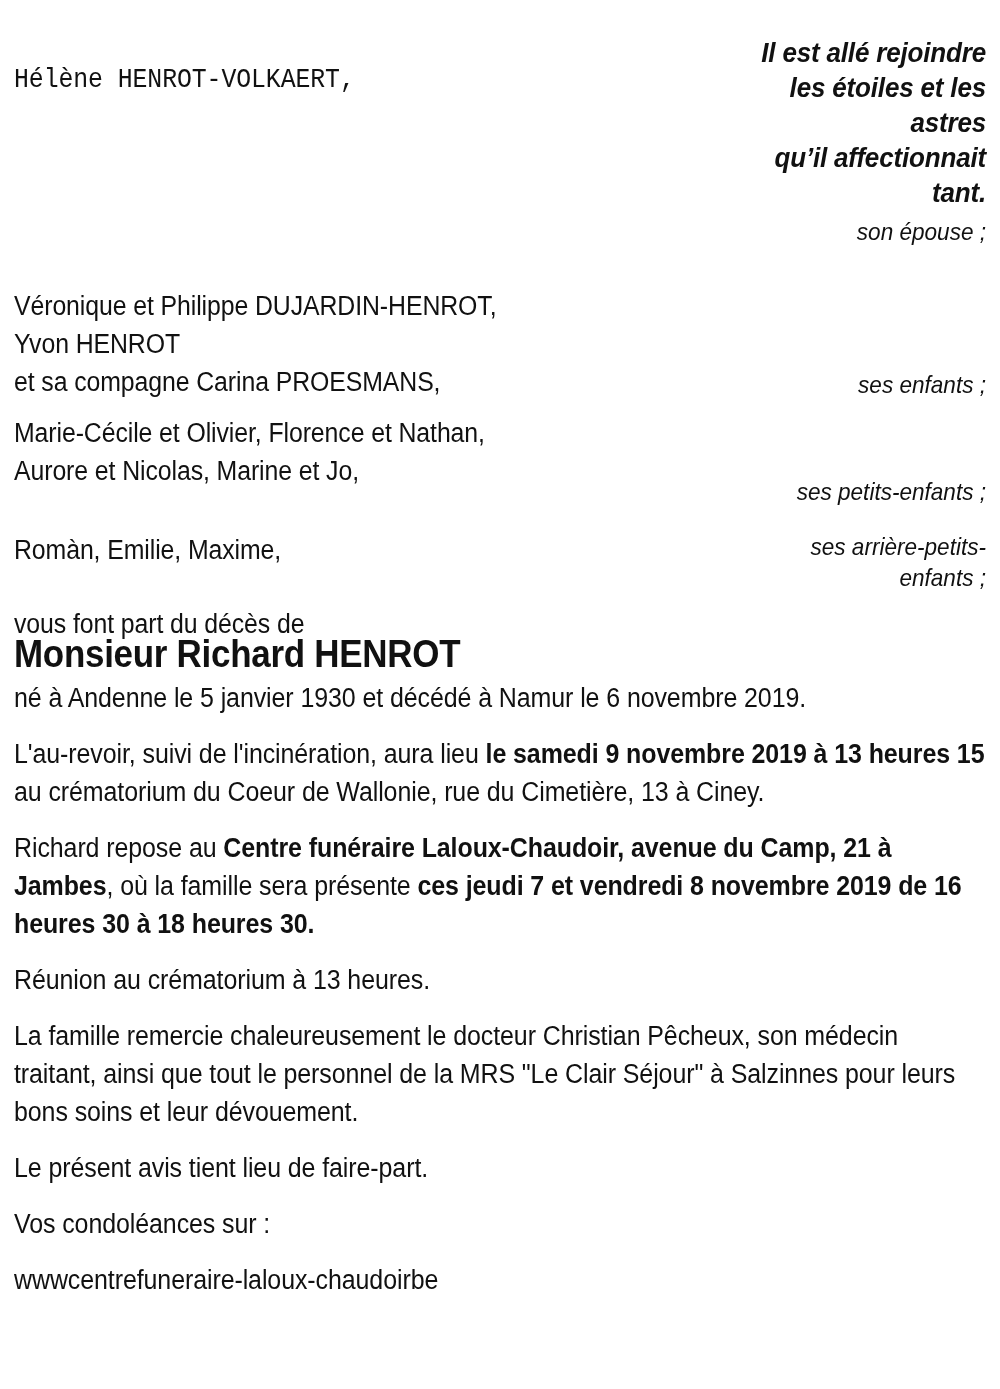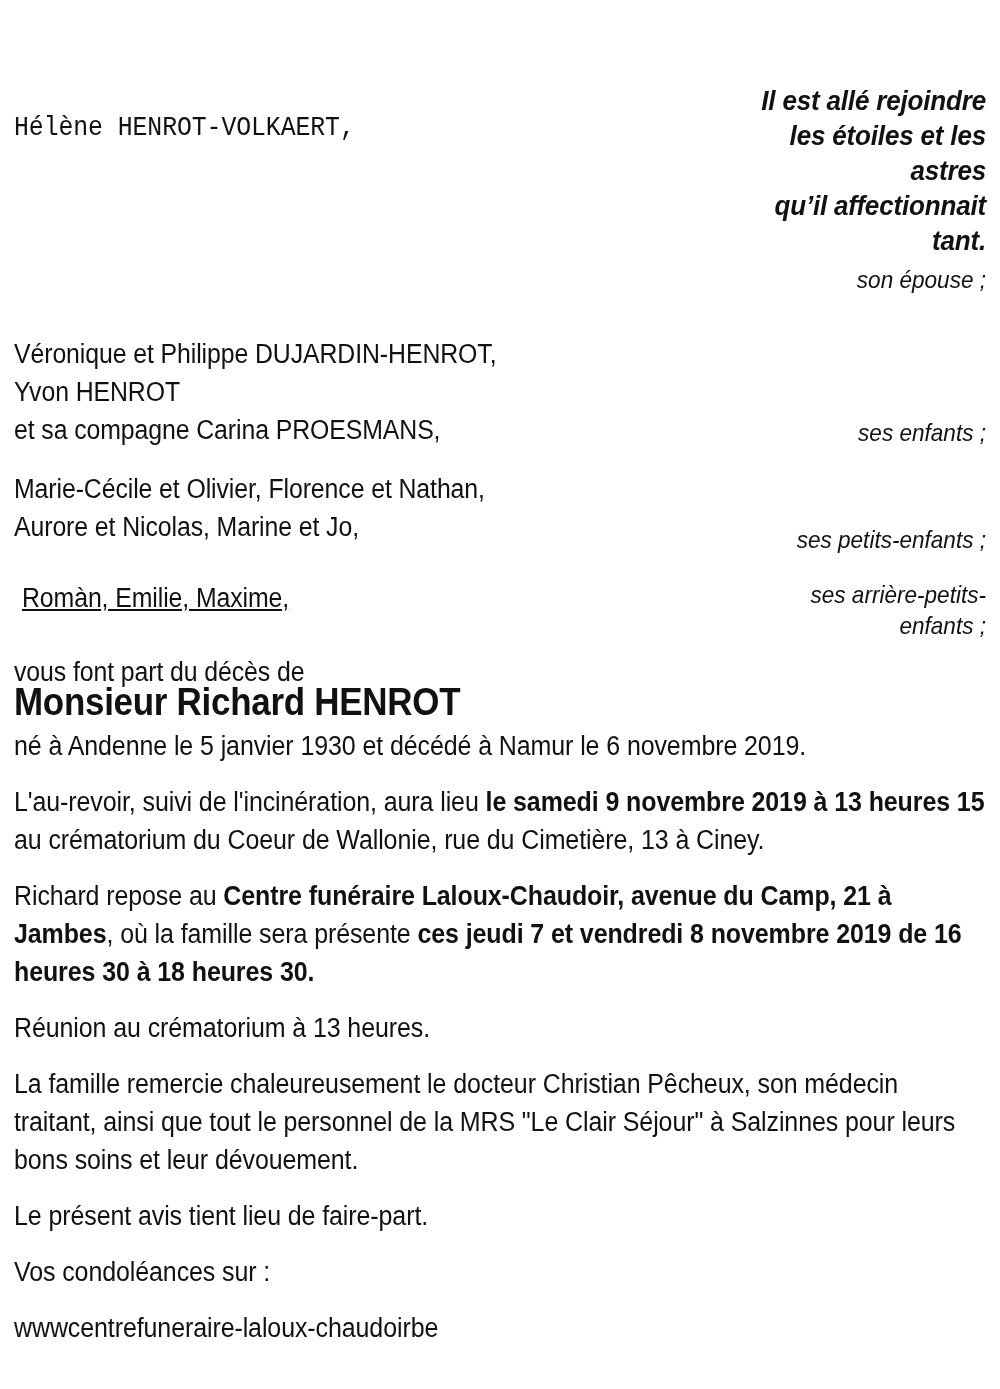--- a/index.html
+++ b/index.html
@@ -13,21 +13,20 @@
     font-family: "Liberation Sans", "DejaVu Sans", sans-serif;
     color: #111111;
     overflow: hidden;
   }
   .page {
     position: relative;
     width: 1000px;
     height: 1236px;
     box-sizing: border-box;
     padding: 35px 14px 0 14px;
-    margin-top: 48px;
   }
 
   
   .top-zone {
     position: relative;
     width: 972px;
     height: 580px;
   }
   .left-col {
     position: absolute;
@@ -69,22 +68,22 @@
   .name-line {
     font-size: 27px;
     line-height: 38px;
     letter-spacing: -0.1px;
     transform: scaleX(0.92);
     transform-origin: left top;
     white-space: nowrap;
   }
   .blk-spouse   { position: absolute; top: 26px;  left: 0; font-family: Liberation Mono, monospace; }
   .blk-children { position: absolute; top: 252px; left: 0; }
-  .blk-grand    { position: absolute; top: 387px; left: 0; }
-  .blk-great    { position: absolute; top: 496x;  left: 8px; top: 496px; text-decoration: underline; }
+  .blk-grand    { position: absolute; top: 379px; left: 0; }
+  .blk-great    { position: absolute; top: 496x;  left: 0; top: 496px; }
   .blk-announce { position: absolute; top: 570px; left: 0; }
 
   
   .body-zone {
     position: relative;
     width: 972px;
     margin-top: 16px;
   }
   .deceased-name {
     font-weight: bold;

